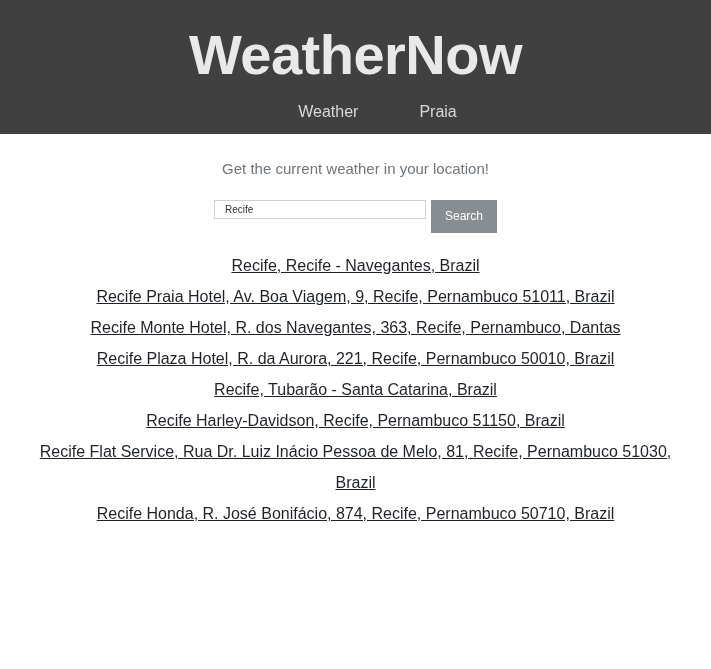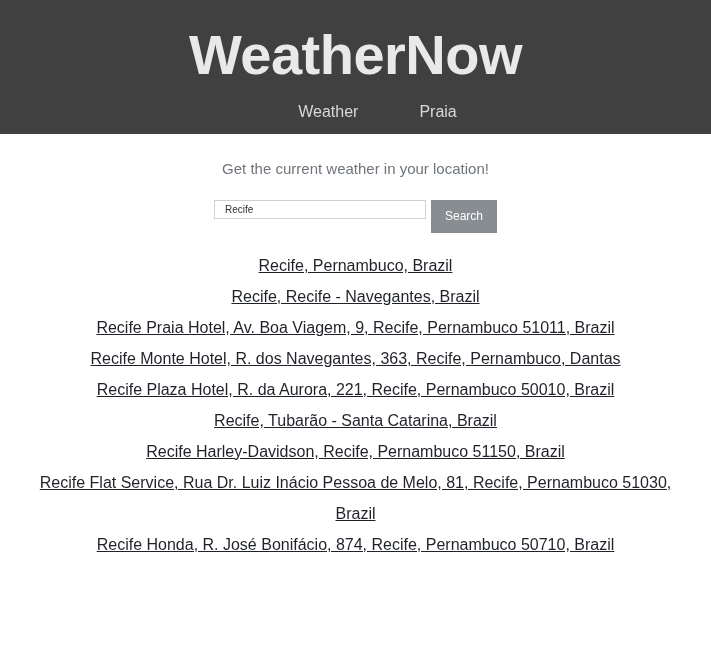--- a/index.html
+++ b/index.html
@@ -123,21 +123,20 @@
 
 <main class="page-main">
   <p class="lead-text">Get the current weather in your location!</p>
 
   <form class="search-row">
     <input class="search-input" type="text" value="Recife" style="">
     <button class="search-button" type="submit">Search</button>
   </form>
 
   <ul class="results-list">
-    <li class="result-item"><a class="result-link">Recife, Pernambuco, Brazil</a></li>
     <li class="result-item"><a class="result-link">Recife, Recife - Navegantes, Brazil</a></li>
     <li class="result-item"><a class="result-link">Recife Praia Hotel, Av. Boa Viagem, 9, Recife, Pernambuco 51011, Brazil</a></li>
     <li class="result-item"><a class="result-link">Recife Monte Hotel, R. dos Navegantes, 363, Recife, Pernambuco, Dantas</a></li>
     <li class="result-item"><a class="result-link">Recife Plaza Hotel, R. da Aurora, 221, Recife, Pernambuco 50010, Brazil</a></li>
     <li class="result-item"><a class="result-link">Recife, Tubarão - Santa Catarina, Brazil</a></li>
     <li class="result-item"><a class="result-link">Recife Harley-Davidson, Recife, Pernambuco 51150, Brazil</a></li>
     <li class="result-item"><a class="result-link">Recife Flat Service, Rua Dr. Luiz Inácio Pessoa de Melo, 81, Recife, Pernambuco 51030, Brazil</a></li>
     <li class="result-item"><a class="result-link">Recife Honda, R. José Bonifácio, 874, Recife, Pernambuco 50710, Brazil</a></li>
   </ul>
 </main>

